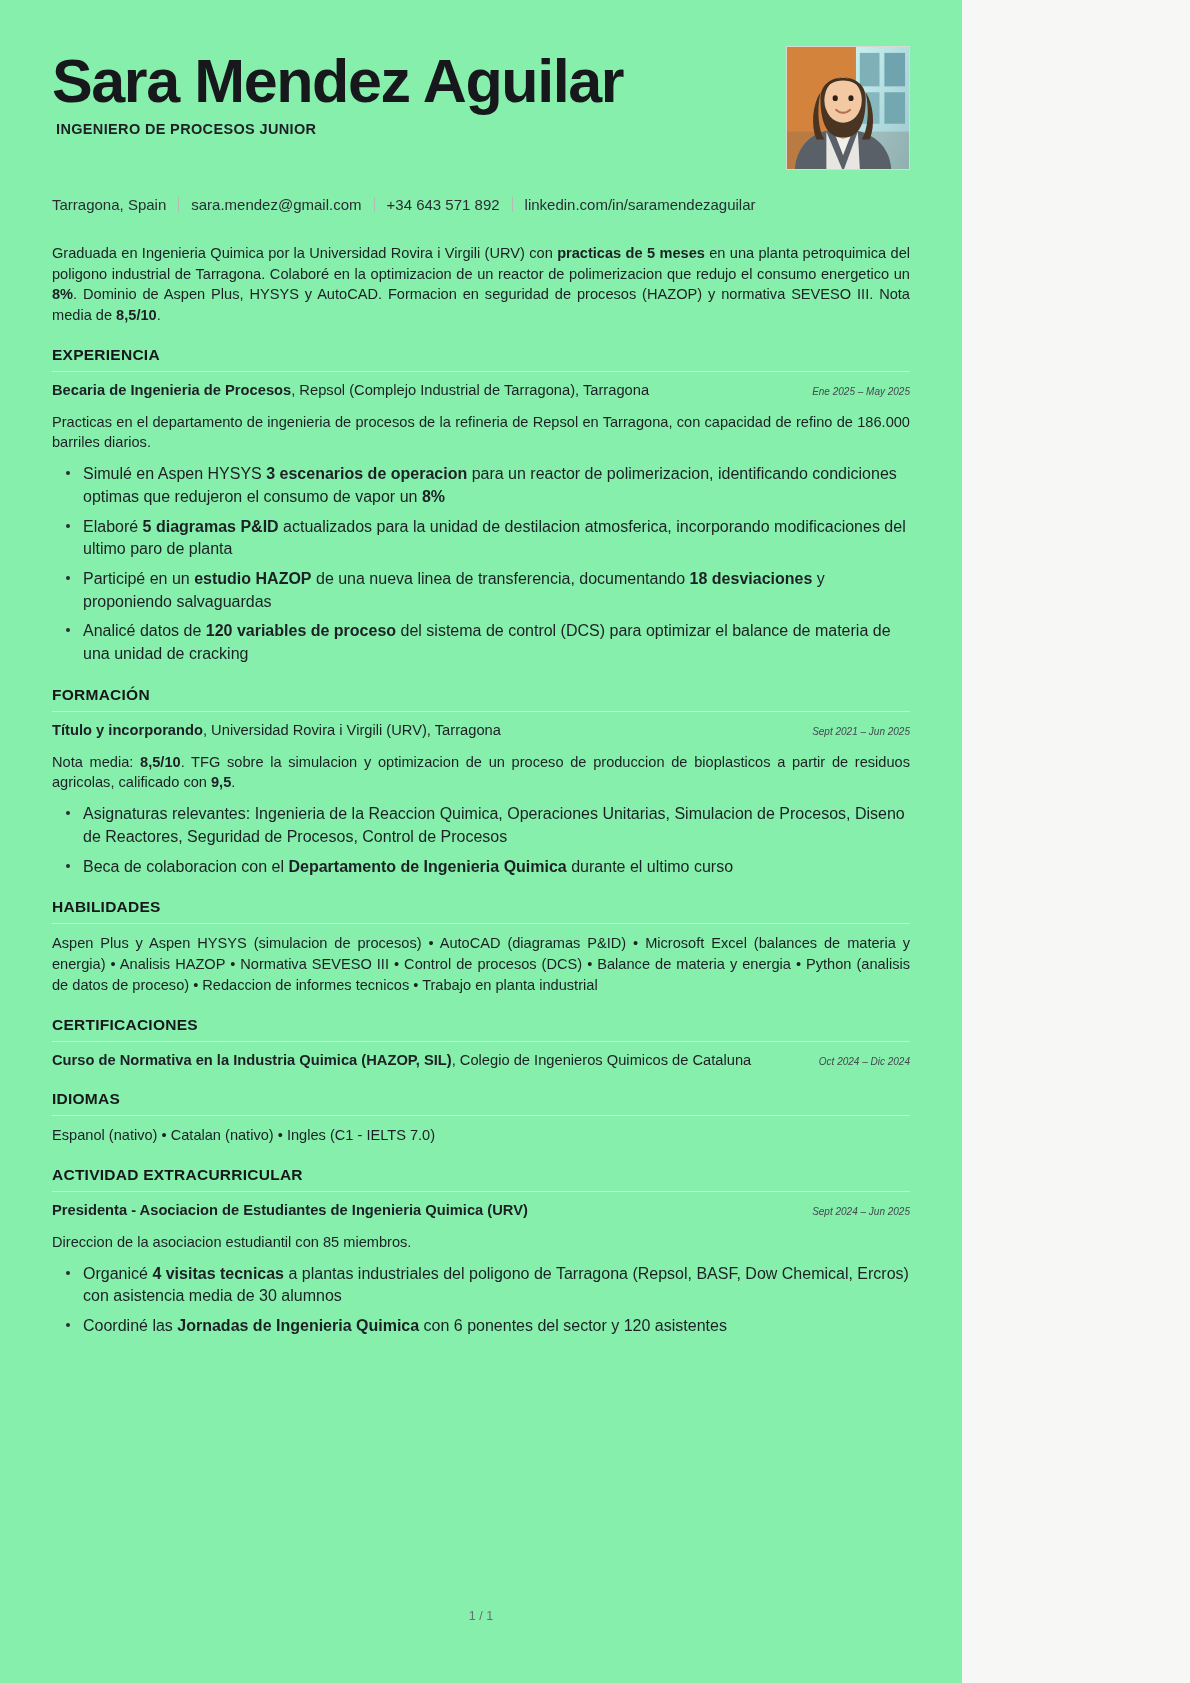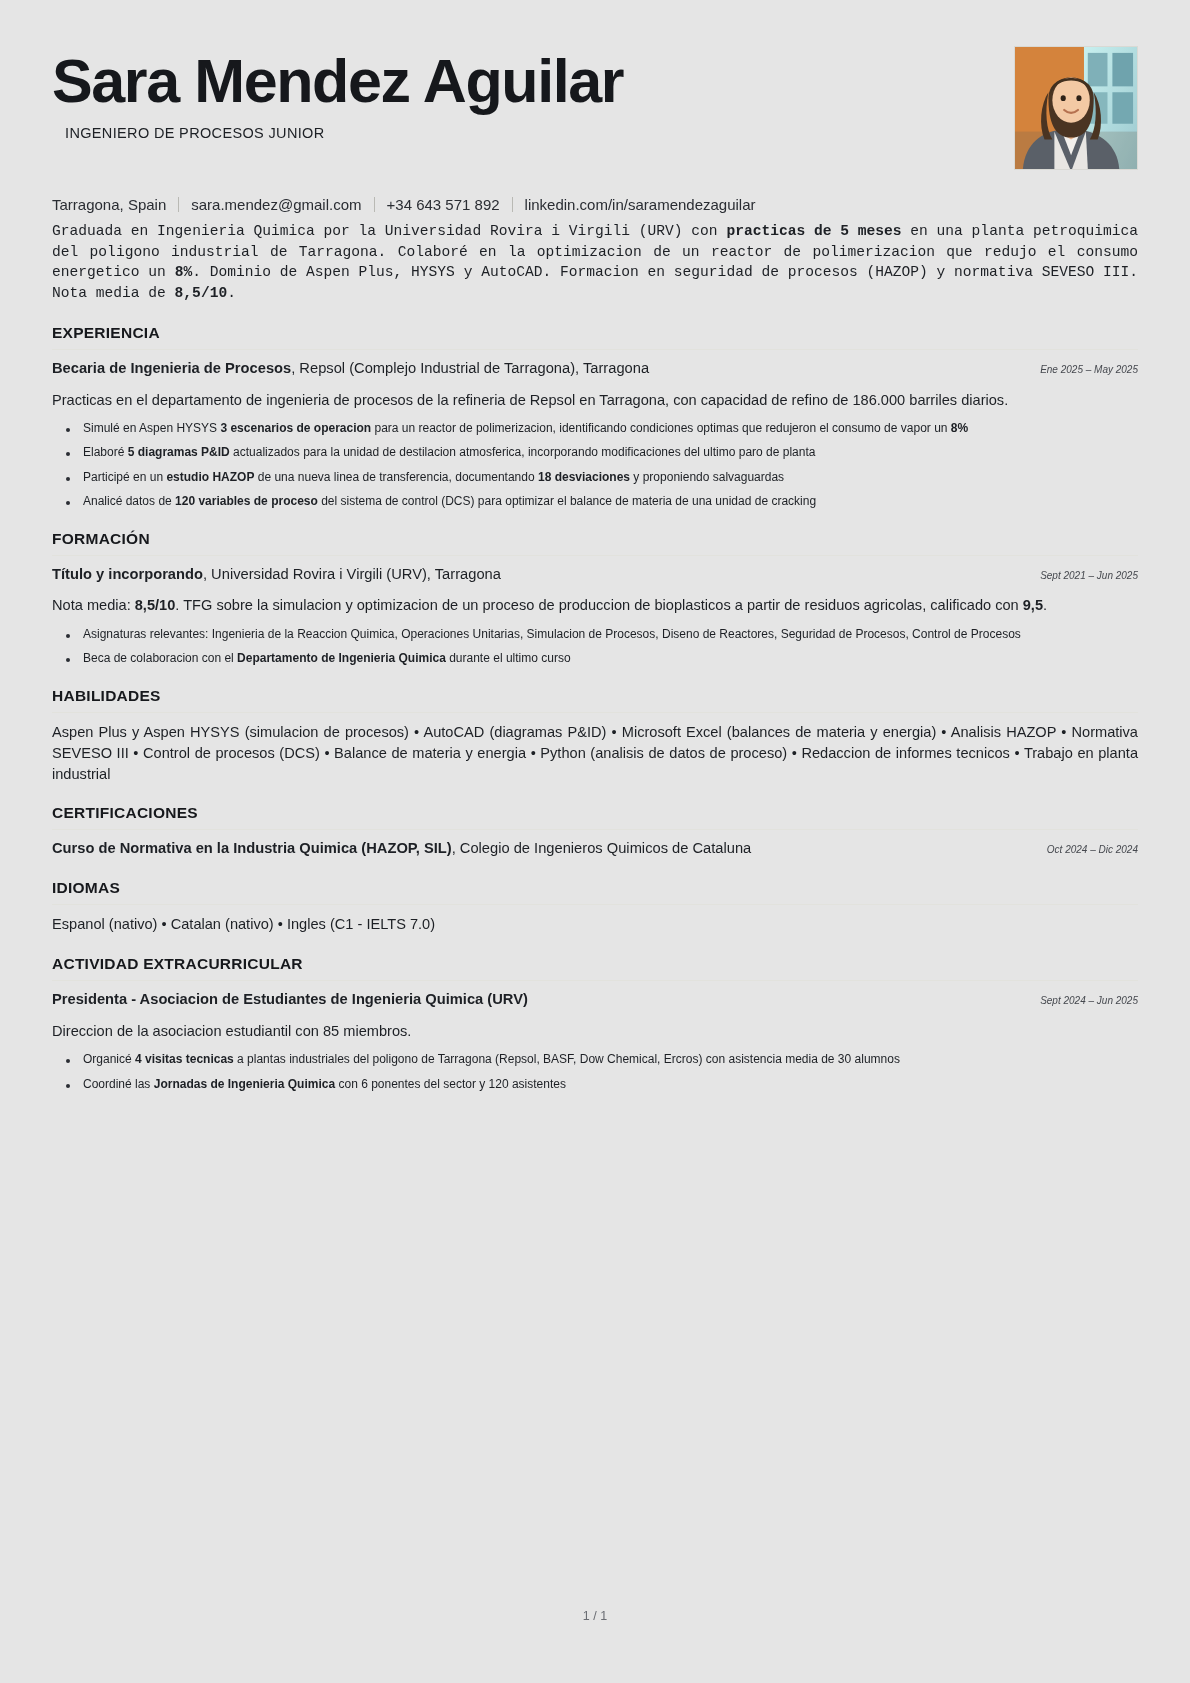--- a/index.html
+++ b/index.html
@@ -5,23 +5,23 @@
   * { box-sizing: border-box; }
   html, body { margin: 0; padding: 0; }
   body {
     width: 1190px;
     background: #f7f7f5;
     font-family: "Liberation Sans", sans-serif;
     color: #16181c;
     -webkit-font-smoothing: antialiased;
   }
   .page {
-    width: 1190px;
+    width: 962px;
     min-height: 1683px;
-    background: #e5e5e5;
+    background: #86efac;
     padding: 46px 52px 0 52px;
     position: relative;
   }
 
   
   .header {
     display: flex;
     align-items: flex-start;
     justify-content: space-between;
     gap: 24px;
@@ -30,23 +30,23 @@
   .name {
     font-size: 61px;
     line-height: 1.02;
     font-weight: 700;
     letter-spacing: -1.4px;
     margin: 0 0 9px 0;
     color: #16181c;
   }
   .headline {
     font-size: 14.5px;
-    font-weight: 400;
+    font-weight: 700;
     letter-spacing: 0.35px;
-    margin: 13px;
+    margin: 4px;
     color: #1d2025;
   }
   .photo {
     width: 124px;
     height: 124px;
     flex: 0 0 124px;
     border: 1px solid #d9d9d4;
     overflow: hidden;
     position: relative;
     background: #c97a3d;
@@ -66,26 +66,25 @@
   .contact .sep {
     display: inline-block;
     width: 1px;
     height: 15px;
     background: #b9b9b4;
     margin: 0 12px;
   }
 
   
   .summary {
-    margin-top: 8px;
+    margin-top: 30px;
     font-size: 14.6px;
     line-height: 1.42;
     color: #1d2025;
     text-align: justify;
-    font-family: Liberation Mono, monospace;
   }
 
   
   .section { margin-top: 20px; }
   .section-title {
     font-size: 15.5px;
     font-weight: 700;
     letter-spacing: 0.25px;
     color: #16181c;
     margin: 0 0 7px 0;
@@ -125,21 +124,21 @@
   }
   .entry-desc b { font-weight: 700; }
 
   ul.bullets {
     margin: 10px 0 0 0;
     padding-left: 31px;
     list-style: none;
   }
   ul.bullets li {
     position: relative;
-    font-size: 12px;
+    font-size: 16px;
     line-height: 1.42;
     color: #1d2025;
     margin-bottom: 7px;
     text-align: left;
   }
   ul.bullets li:last-child { margin-bottom: 0; }
   ul.bullets li::before {
     content: "";
     position: absolute;
     left: -17px;

